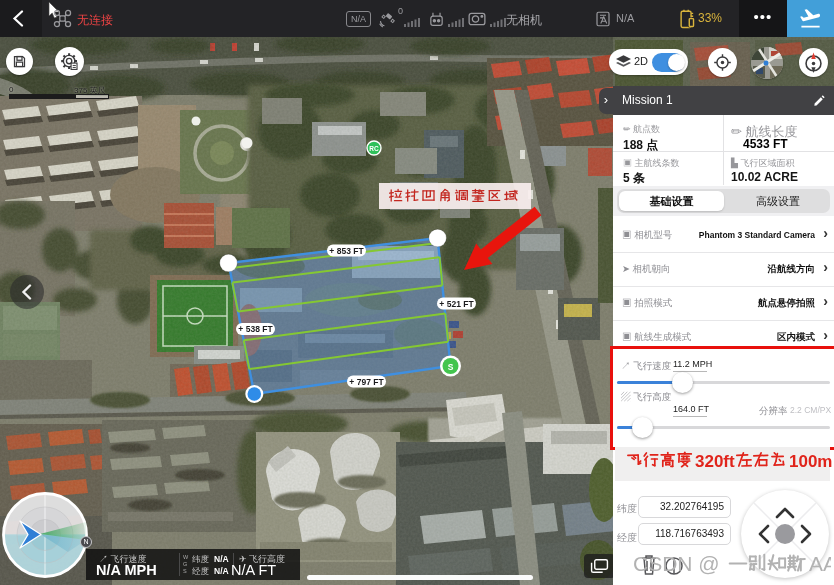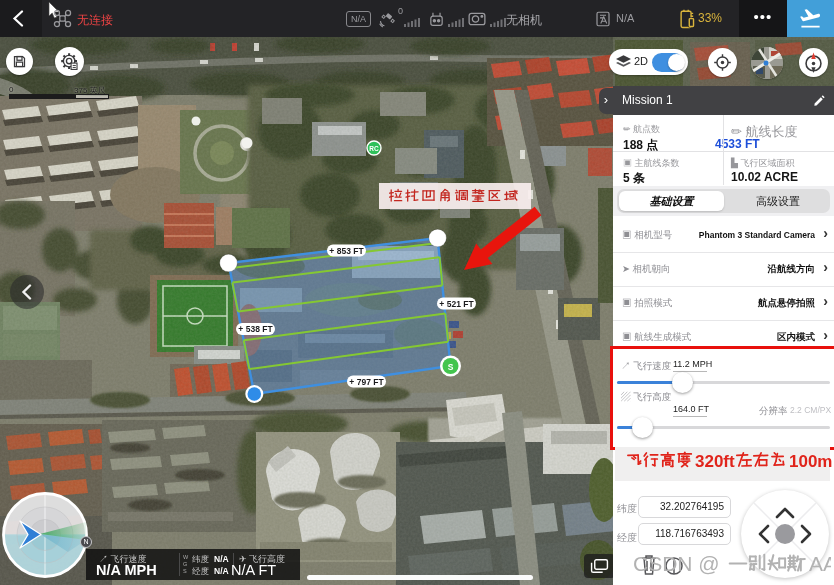--- a/index.html
+++ b/index.html
@@ -657,40 +657,40 @@
         <path d="M3 17.5 L14.5 6 L18 9.5 L6.5 21 L2.5 21.5 Z M16 4.5 L18 2.5 L21.5 6 L19.5 8 Z"></path>
       </svg>
   </div>
 
   <div class="abs" style="left:0;top:29px;width:221px;height:100px;background:#fff;border-radius:14px;">
 
     <div class="abs" style="left:10px;top:8px;color:#97979b;font-size:9px;">✏ 航点数</div>
     <div class="abs" style="left:10px;top:22px;color:#141414;font-size:12px;font-weight:bold;">188 点</div>
 
     <div class="abs" style="left:118px;top:8px;color:#97979b;font-size:13px;">✏ 航线长度</div>
-    <div class="abs" style="left:102px;top:22px;color:#1d4ed8;font-size:12px;font-weight:bold;">4533 FT</div>
+    <div class="abs" style="left:130px;top:22px;color:#000000;font-size:12px;font-weight:bold;">4533 FT</div>
 
     <div class="abs" style="left:0;top:36px;width:221px;height:1px;background:#e2e2e4;"></div>
 
     <div class="abs" style="left:110px;top:0;width:1px;height:70px;background:#e2e2e4;"></div>
 
     <div class="abs" style="left:10px;top:42px;color:#97979b;font-size:9px;">▣ 主航线条数</div>
     <div class="abs" style="left:10px;top:55px;color:#141414;font-size:12px;font-weight:bold;">5 条</div>
 
     <div class="abs" style="left:118px;top:42px;color:#97979b;font-size:9px;">▙ 飞行区域面积</div>
     <div class="abs" style="left:118px;top:55px;color:#141414;font-size:12px;font-weight:bold;">10.02 ACRE</div>
 
     <div class="abs" style="left:160px;top:63px;"><span style="display:inline-block;width:5px;height:5px;border-radius:50%;background:#8a8a8e;margin-right:9px;"></span><span style="display:inline-block;width:5px;height:5px;border-radius:50%;background:#d3d3d5;margin-right:9px;"></span><span style="display:inline-block;width:5px;height:5px;border-radius:50%;background:#d3d3d5;"></span></div>
   </div>
 
   <div class="abs" style="left:0;top:100px;width:221px;height:30px;background:#f0f0f2;">
 
     <div class="abs" style="left:4px;top:3px;width:213px;height:24px;background:#dededf;border-radius:7px;">
 
-      <div class="abs" style="left:2px;top:2px;width:105px;height:20px;background:#fff;border-radius:6px;box-shadow:0 1px 2px rgba(0,0,0,.15);color:#111;font-size:11px;font-weight:bold;text-align:center;line-height:20px;font-style:italic;">基础设置</div>
+      <div class="abs" style="left:2px;top:2px;width:105px;height:20px;background:#fff;border-radius:6px;box-shadow:0 1px 2px rgba(0,0,0,.15);color:#111;font-size:11px;font-weight:bold;text-align:center;line-height:20px;">基础设置</div>
 
       <div class="abs" style="left:109px;top:2px;width:104px;height:20px;color:#222;font-size:11px;text-align:center;line-height:20px;">高级设置</div>
     </div>
   </div>
 
   <div class="abs" style="left:0;top:130px;width:221px;height:132px;background:#fff;">
 
     <div class="abs" style="left:9px;top:13px;color:#8e8e93;font-size:9.5px;">▣ 相机型号</div>
     <div class="abs" style="right:19px;top:14px;color:#111;font-size:8.5px;font-weight:bold;">Phantom 3 Standard Camera</div>
     <div class="abs" style="right:6px;top:9px;color:#333;font-size:14px;font-weight:bold;">›</div>

